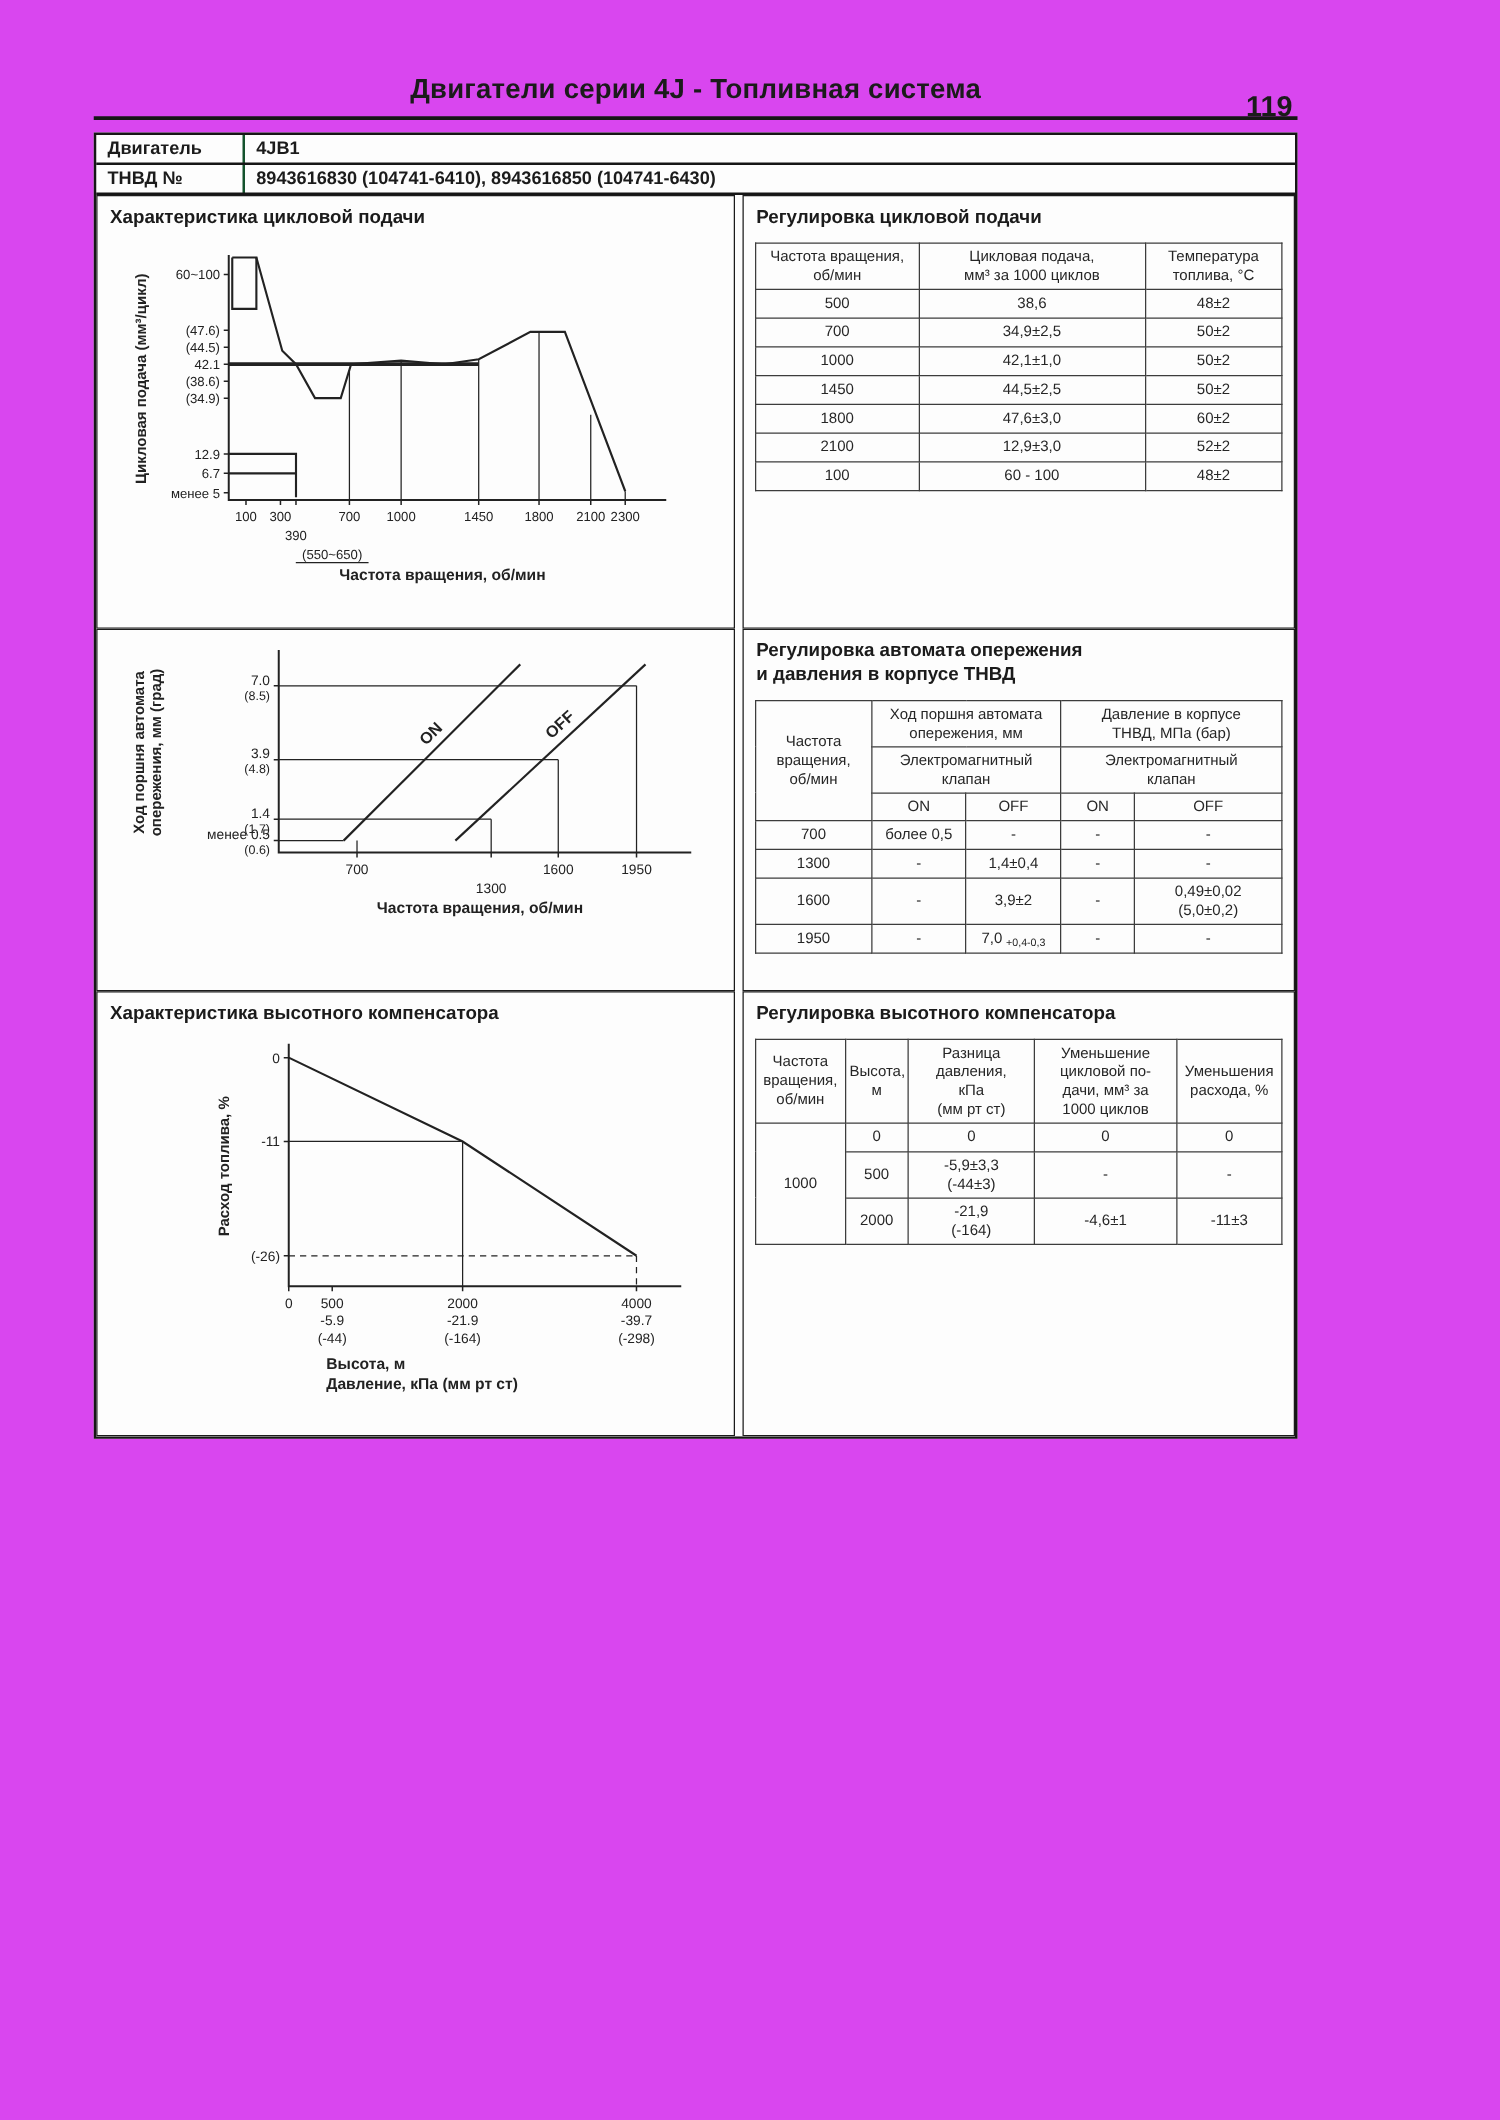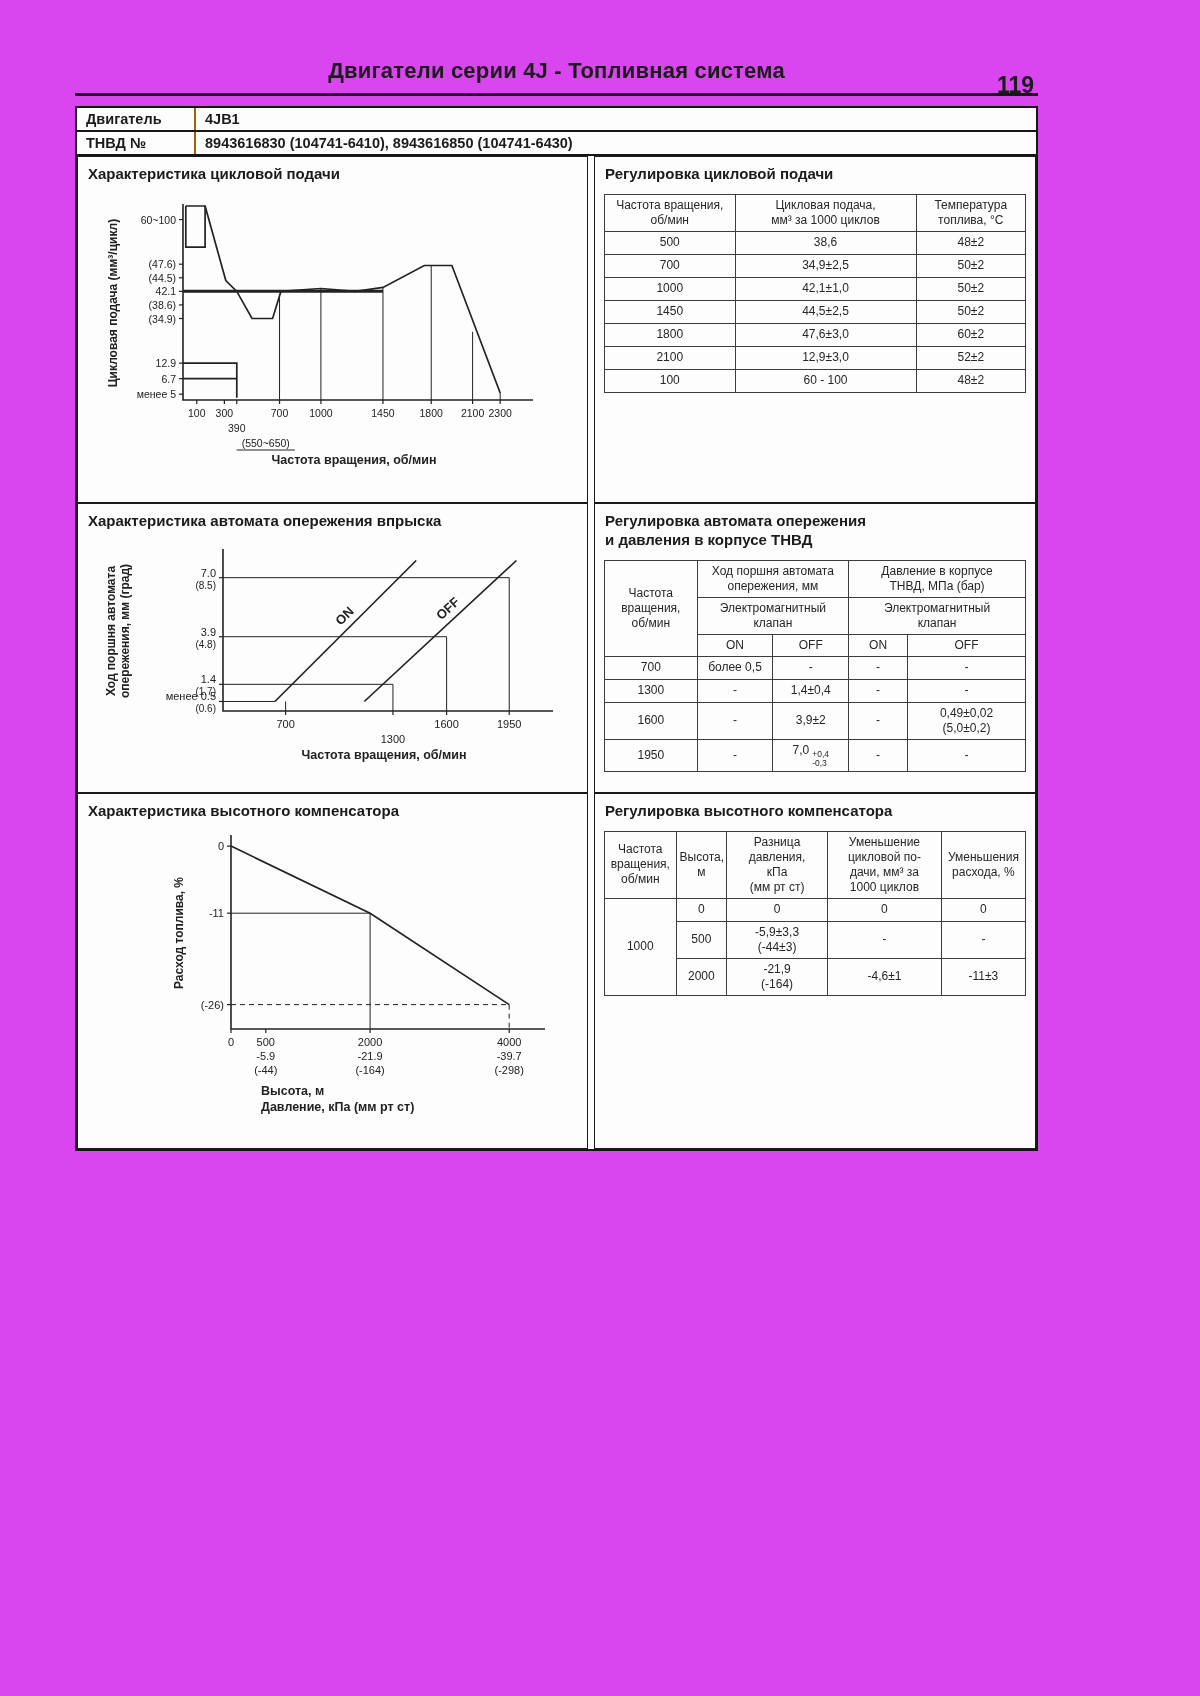--- a/index.html
+++ b/index.html
@@ -8,33 +8,33 @@
   .page { position:relative; width:1200px; height:1696px; background:#d946ef; margin:0 auto; overflow:hidden; }
 
   .header { position:absolute; left:75px; top:54px; width:963px; height:42px; border-bottom:3px solid #161616; }
   .header-title { position:absolute; left:0; width:100%; top:4px; text-align:center; font-size:22px; font-weight:bold; letter-spacing:0.2px; }
   .page-number { position:absolute; right:4px; top:18px; font-size:23px; font-weight:bold; }
 
   .frame { position:absolute; left:75px; top:106px; width:963px; border:2px solid #161616; background:#fdfdfd; }
 
   .engine-table { width:100%; border-collapse:collapse; }
   .engine-table th, .engine-table td { border-bottom:2px solid #161616; font-size:14.5px; font-weight:bold; text-align:left; padding:3px 9px; }
-  .engine-table th { width:118px; border-right:2px solid #a16207;margin-top:20px; }
+  .engine-table th { width:118px; border-right:2px solid #14532d;margin-top:20px; }
 
   .columns { display:grid; grid-template-columns:511px 1fr; grid-template-rows:347px 290px 356px; column-gap:6px; background:#fdfdfd; }
   .sec { border:1.6px solid #1b1b1b; overflow:hidden; position:relative; background:#fdfdfd; }
   .sec-title { font-weight:bold; font-size:15px; padding:8px 10px 2px; white-space:pre-line; line-height:1.25; }
 
   .sec svg { display:block; margin:2px auto 0; }
   svg text { font-family:"Liberation Sans", sans-serif; }
 
   .data-table { border-collapse:collapse; margin:8px 9px; width:calc(100% - 18px); table-layout:fixed; }
   .data-table th, .data-table td { border:1px solid #3c3c3c; font-size:12px; font-weight:normal; text-align:center; vertical-align:middle; padding:3px 3px; white-space:pre-line; color:#262626; line-height:1.25; }
   .data-table td { height:23px; }
-  .tol-stack { display:inline-flex; flex-direction:column; font-size:8.5px; line-height:9px; vertical-align:-3px; margin-left:3px; text-align:left;justify-content:center; }
+  .tol-stack { display:inline-flex; flex-direction:row; font-size:8.5px; line-height:9px; vertical-align:-3px; margin-left:3px; text-align:left;justify-content:center; }
 </style>
 </head>
 <body>
 
 <div class="page">
 
   <div class="header">
     <div class="header-title">Двигатели серии 4J - Топливная система</div>
     <div class="page-number">119</div>
   </div>
@@ -170,21 +170,20 @@
               <tr>
                 <td>100</td>
                 <td>60 - 100</td>
                 <td>48±2</td>
               </tr>
             </tbody>
         </table>
       </section>
 
       <section class="sec">
-        <div class="sec-title">Характеристика автомата опережения впрыска</div>
         <svg id="svg-chart2" viewBox="0 0 500 252" width="500" height="252">
             <g stroke="#222" stroke-width="1.4" fill="none">
               <polyline points="140,14 140,176 470,176" stroke-width="1.6"></polyline>
               <line x1="140" y1="42.66666666666668" x2="426.22222222222223" y2="42.66666666666668" stroke-width="1"></line>
               <line x1="140" y1="101.71428571428572" x2="363.6111111111111" y2="101.71428571428572" stroke-width="1"></line>
               <line x1="140" y1="149.33333333333334" x2="309.94444444444446" y2="149.33333333333334" stroke-width="1"></line>
               <line x1="140" y1="166.47619047619048" x2="191.8777777777778" y2="166.47619047619048" stroke-width="1"></line>
               <line x1="202.61111111111111" y1="176" x2="202.61111111111111" y2="166.47619047619048" stroke-width="1"></line>
               <line x1="309.94444444444446" y1="176" x2="309.94444444444446" y2="149.33333333333334" stroke-width="1"></line>
               <line x1="363.6111111111111" y1="176" x2="363.6111111111111" y2="101.71428571428572" stroke-width="1"></line>

